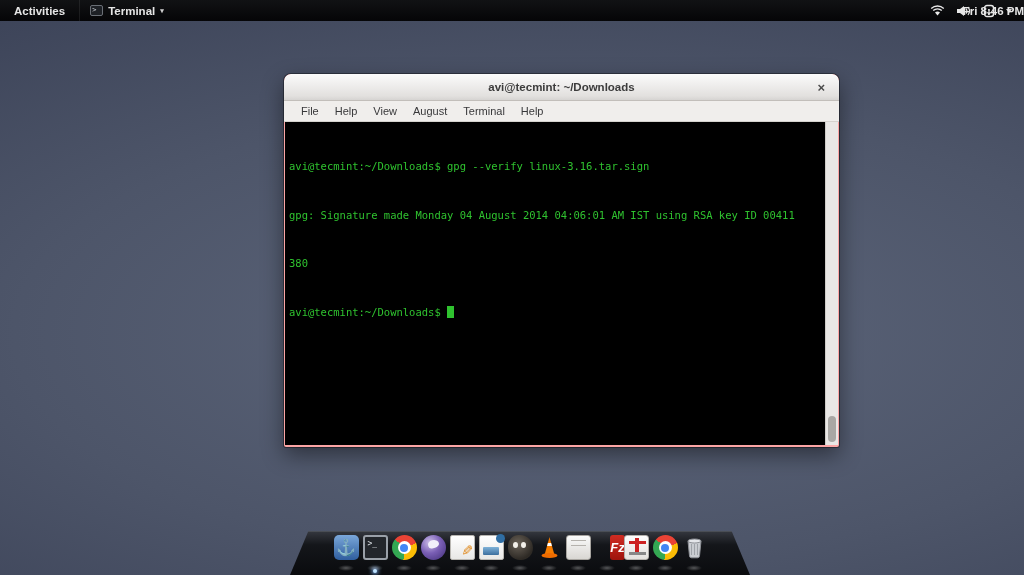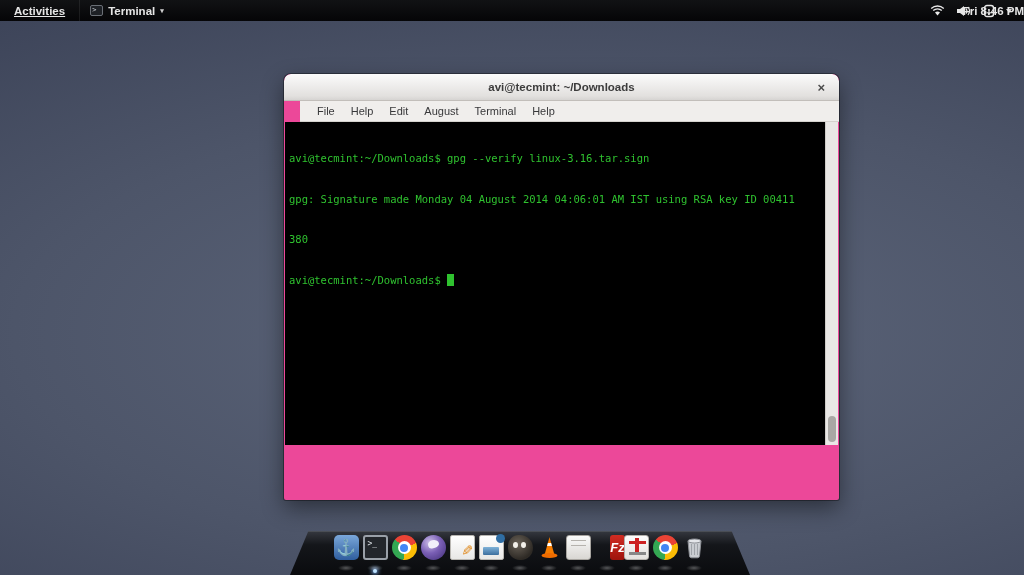--- a/index.html
+++ b/index.html
@@ -10,64 +10,64 @@
     background: radial-gradient(ellipse 130% 95% at 56% 58%, #5d667b 0%, #4d5569 42%, #3a4156 78%, #333a4d 100%);
   }
 
   
   .topbar {
     position:absolute; top:0; left:0; width:1024px; height:21px;
     background:linear-gradient(#111214,#050507);
     display:flex; align-items:center;
     color:#e6e6e6; font-size:11.5px; font-weight:bold;
   }
-  .activities { padding:0 14px; height:100%; display:flex; align-items:center; cursor:pointer;text-decoration:underline; }
+  .activities { padding:0 14px; height:100%; display:flex; align-items:center; cursor:pointer; }
   .appmenu { display:flex; align-items:center; gap:5px; padding:0 10px; height:100%; border-left:1px solid rgba(255,255,255,.08); cursor:pointer; }
   .mini-term {
     width:13px; height:11px; background:#1d2025; border:1px solid #6a6f76; border-radius:2px;
     color:#cfd3d8; font:7px "DejaVu Sans Mono", monospace; line-height:9px; padding-left:1px;
   }
   .caret { font-size:7px; color:#cfcfcf; }
   .clock { position:absolute; left:0; right:0; text-align:right; pointer-events:none; }
   .clock span { pointer-events:auto; cursor:pointer; }
   .status { margin-left:auto; display:flex; align-items:center; gap:11px; padding-right:12px; height:100%; }
   .status svg { display:block; }
   .sys-caret { width:0; height:0; border-left:3.5px solid transparent; border-right:3.5px solid transparent; border-top:4px solid #d8d8d8; }
 
   
   .window {
-    position:absolute; left:284px; top:74px; width:555px; height:426px;
+    position:absolute; left:284px; top:74px; width:555px; height:373px;
     border-radius:7px 7px 2px 2px;
     box-shadow:0 8px 22px rgba(0,0,0,.45), 0 0 0 1px rgba(0,0,0,.35);
-    background:#ec4899; overflow:hidden;
+    background:#fca5a5; overflow:hidden;
   }
   .titlebar {
     height:27px; background:linear-gradient(#fbfbfb,#e2e0de 85%,#d6d4d2);
     border-bottom:1px solid #c2beba;
     display:flex; align-items:center; justify-content:center; position:relative;
     font-size:11.5px; font-weight:bold; color:#3c3c3c;
     border-radius:7px 7px 0 0;
   }
   .close-btn {
     position:absolute; right:10px; top:0; bottom:0; display:flex; align-items:center;
     color:#4a4a4a; font-size:13px; font-weight:bold; cursor:pointer; padding:0 4px;
   }
   .menubar {
     height:21px; background:#f0eeec; border-bottom:1px solid #d5d2ce;
     display:flex; align-items:center; padding-left:9px; gap:0;
-    font-size:11px; color:#38383a;margin-left:16px;
+    font-size:11px; color:#38383a;
   }
   .menubar .mi { padding:2px 8px; cursor:pointer; }
   .term-wrap { display:flex; height:323px; background:#000; margin:0 1px 1px 1px; }
   .term-content {
     flex:1; padding:3px 4px;
     font-family:"DejaVu Sans Mono", monospace; font-size:10.5px; line-height:13.5px;
     color:#2fc22f; white-space:pre-wrap; word-break:break-all;
   }
-  .term-line { min-height:13.5px; }
+  .term-line { min-height:13.5px;margin-top:8px; }
   .cursor-block { display:inline-block; width:7px; height:12px; background:#2fc22f; vertical-align:-2px; }
   .scrollbar {
     width:13px; background:#e9e7e5; border-left:1px solid #cfccc8;
     position:relative;
   }
   .scroll-thumb {
     position:absolute; bottom:3px; left:2px; width:8px; height:26px;
     background:#a9a7a4; border-radius:4px; cursor:grab;
   }
 
@@ -154,21 +154,21 @@
 </div>
 
 <div class="window">
   <div class="titlebar">
     <span>avi@tecmint: ~/Downloads</span>
     <span class="close-btn">×</span>
   </div>
   <div class="menubar">
     <span class="mi">File</span>
     <span class="mi">Help</span>
-    <span class="mi">Edit</span>
+    <span class="mi">View</span>
     <span class="mi">August</span>
     <span class="mi">Terminal</span>
     <span class="mi">Help</span>
   </div>
   <div class="term-wrap">
     <div class="term-content">
       <div class="term-line">avi@tecmint:~/Downloads$ gpg --verify linux-3.16.tar.sign</div>
       <div class="term-line">gpg: Signature made Monday 04 August 2014 04:06:01 AM IST using RSA key ID 00411</div>
       <div class="term-line">380</div>
       <div class="term-line"><span>avi@tecmint:~/Downloads$ </span><span class="cursor-block"></span></div>

